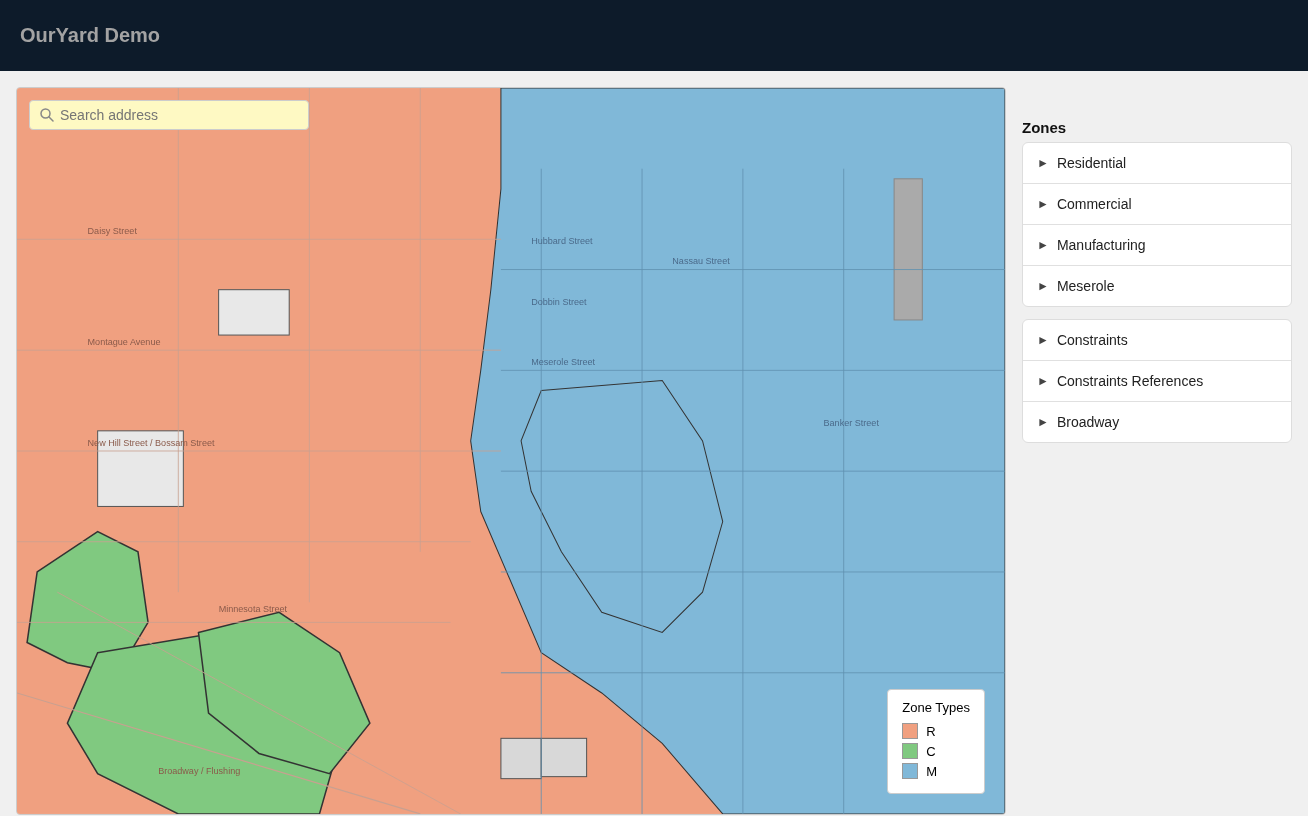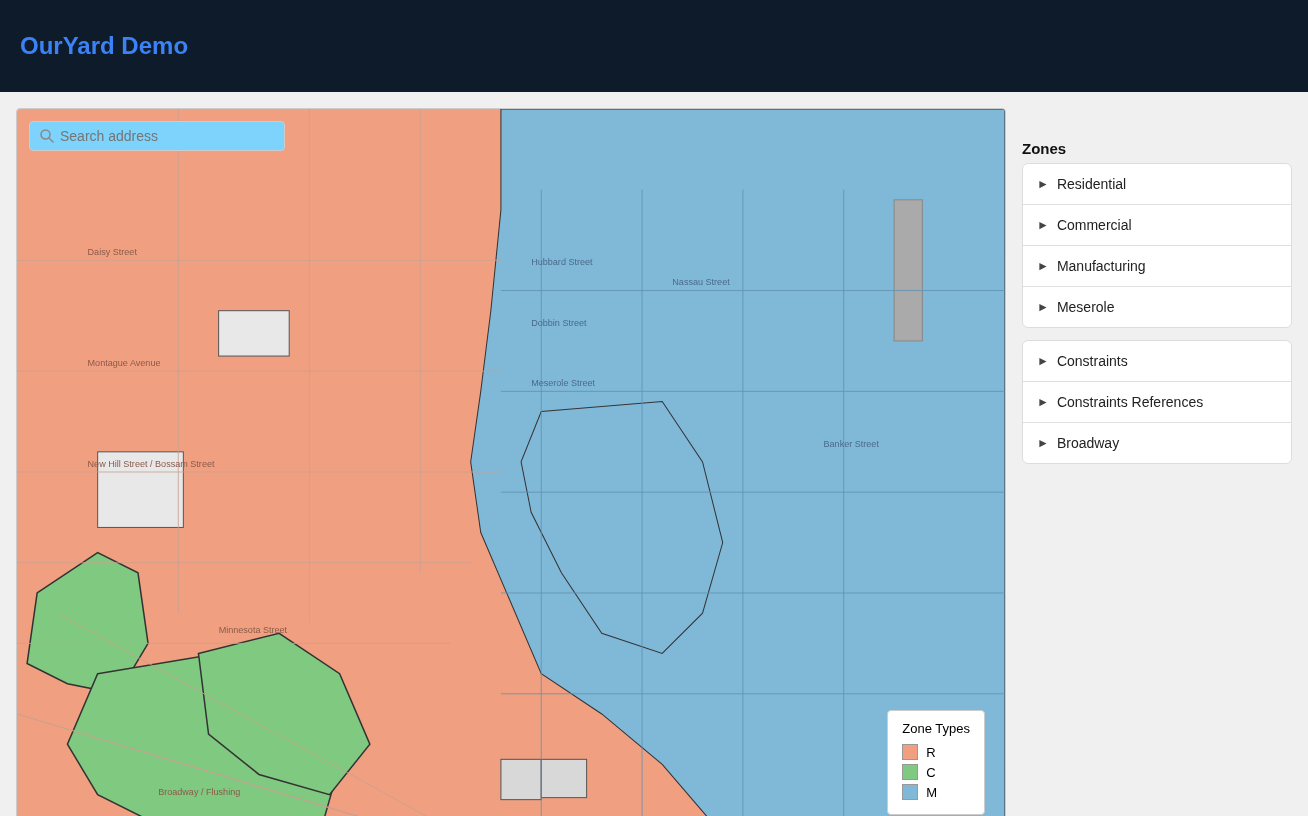--- a/index.html
+++ b/index.html
@@ -1,22 +1,22 @@
 <!DOCTYPE html>
 <html><head>
   <meta charset="utf-8">
   <style>
     * { box-sizing: border-box; margin: 0; padding: 0; }
     body { font-family: Arial, sans-serif; background: #f0f0f0; }
 
     .header {
       background: #0d1b2a;
-      color: #3b82f6;
-      padding: 32px 20px;
-      font-size: 24px;
+      color: #a3a3a3;
+      padding: 24px 20px;
+      font-size: 20px;
       font-weight: bold;
     }
 
     .main-content {
       display: flex;
       padding: 16px;
       gap: 16px;
       height: calc(816px - 56px);
     }
 
@@ -32,25 +32,25 @@
     .search-box-wrap {
       position: absolute;
       top: 12px;
       left: 12px;
       z-index: 10;
     }
 
     .search-box {
       display: flex;
       align-items: center;
-      background: #7dd3fc;
+      background: #fef9c3;
       border: 1px solid #ccc;
       border-radius: 4px;
       padding: 6px 10px;
-      width: 256px;
+      width: 280px;
       gap: 6px;
     }
 
     .search-icon-svg {
       color: #888;
       flex-shrink: 0;
     }
 
     .search-input {
       border: none;

